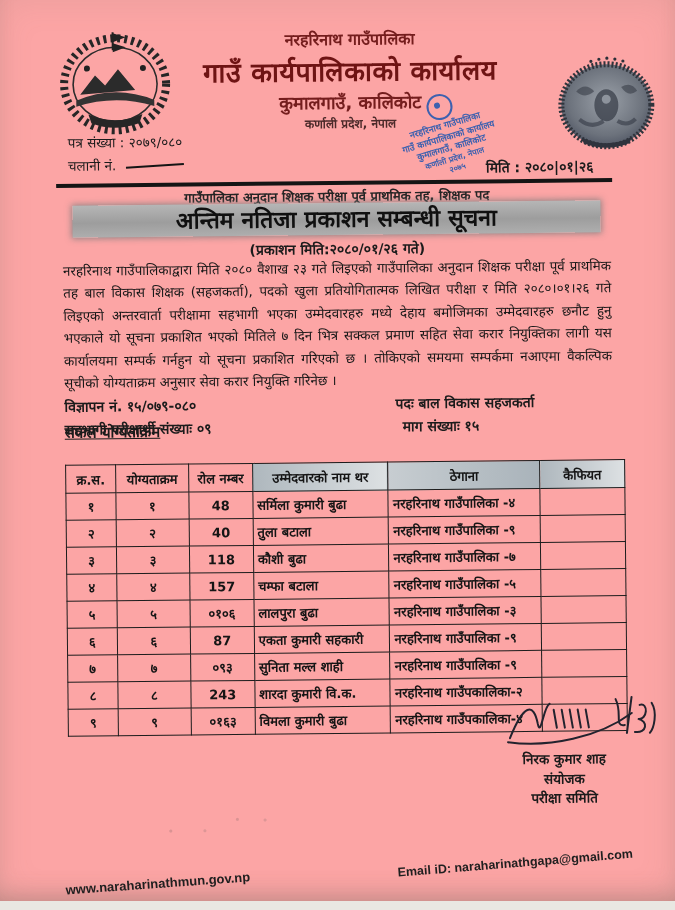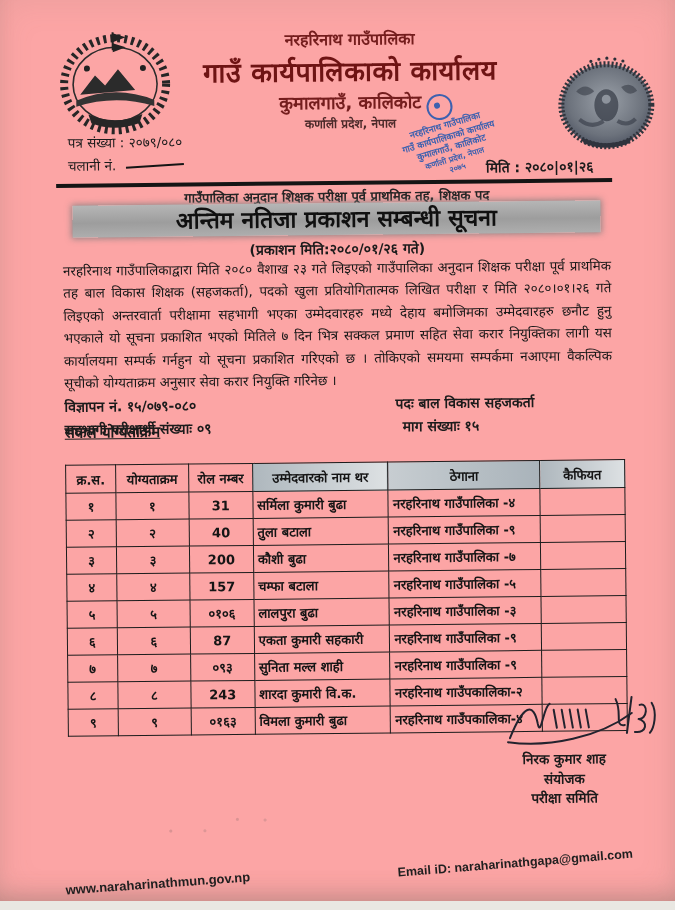--- a/index.html
+++ b/index.html
@@ -161,37 +161,37 @@
       <td>क्र.स.</td>
       <td>योग्यताक्रम</td>
       <td>रोल नम्बर</td>
       <td class="shade">उम्मेदवारको नाम थर</td>
       <td class="shade2">ठेगाना</td>
       <td class="shade">कैफियत</td>
     </tr>
     <tr>
       <td class="c">१</td>
       <td class="c">१</td>
-      <td class="c">31</td>
+      <td class="c">48</td>
       <td class="l">सर्मिला कुमारी बुढा</td>
       <td class="l">नरहरिनाथ गाउँपालिका -४</td>
       <td class="c"></td>
     </tr>
     <tr>
       <td class="c">२</td>
       <td class="c">२</td>
       <td class="c">40</td>
       <td class="l">तुला बटाला</td>
       <td class="l">नरहरिनाथ गाउँपालिका -९</td>
       <td class="c"></td>
     </tr>
     <tr>
       <td class="c">३</td>
       <td class="c">३</td>
-      <td class="c">200</td>
+      <td class="c">118</td>
       <td class="l">कौशी बुढा</td>
       <td class="l">नरहरिनाथ गाउँपालिका -७</td>
       <td class="c"></td>
     </tr>
     <tr>
       <td class="c">४</td>
       <td class="c">४</td>
       <td class="c">157</td>
       <td class="l">चम्फा बटाला</td>
       <td class="l">नरहरिनाथ गाउँपालिका -५</td>

